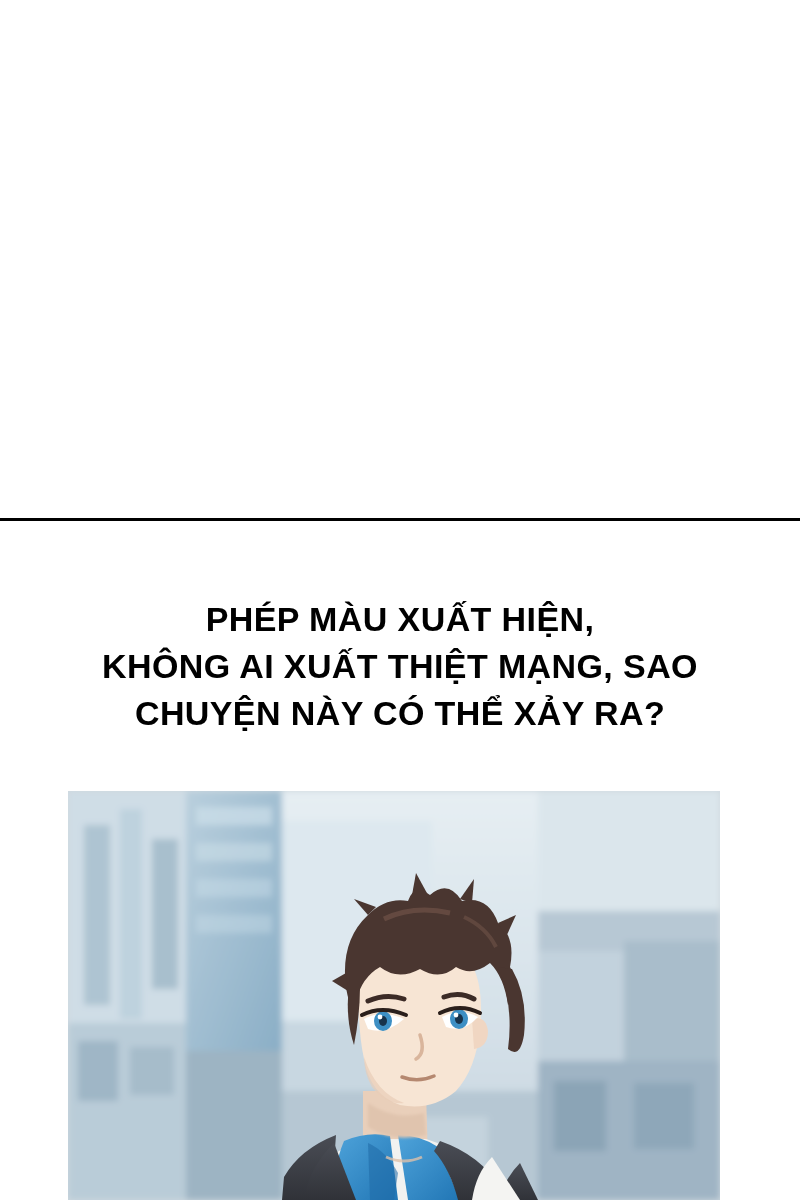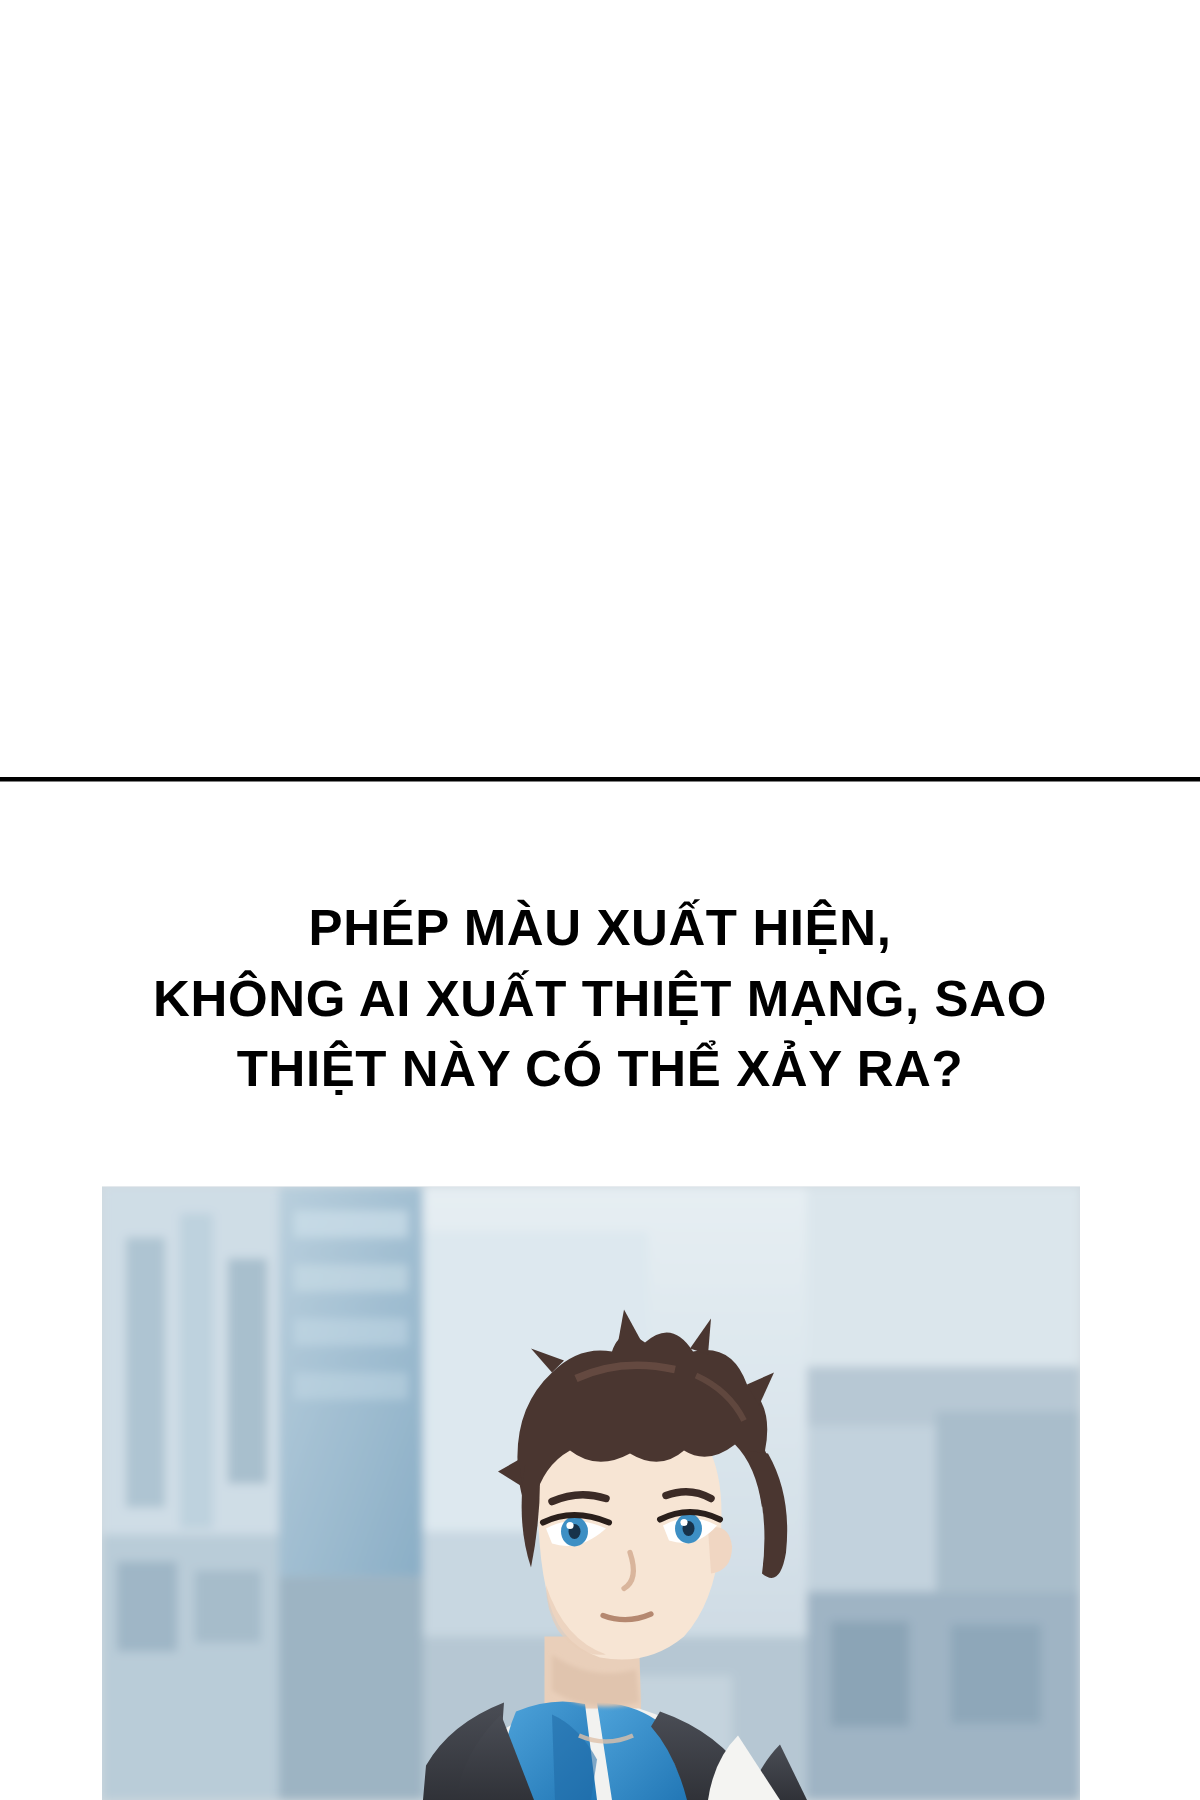--- a/index.html
+++ b/index.html
@@ -79,21 +79,21 @@
 
 <div class="page">
 
   <div class="panel-blank"></div>
 
   <div class="panel-divider"></div>
 
   <div class="caption">
     <span class="line">PHÉP MÀU XUẤT HIỆN,</span>
     <span class="line">KHÔNG AI XUẤT THIỆT MẠNG, SAO</span>
-    <span class="line">THIỆT NÀY CÓ THỂ XẢY RA?</span>
+    <span class="line">CHUYỆN NÀY CÓ THỂ XẢY RA?</span>
   </div>
 
   <div class="panel-art">
     <svg class="art-svg" viewBox="0 0 652 409" preserveAspectRatio="none">
       <defs>
         <linearGradient id="skyGrad" x1="0" y1="0" x2="0" y2="1">
           <stop offset="0%" stop-color="#e6eef3"></stop>
           <stop offset="60%" stop-color="#d4e0e8"></stop>
           <stop offset="100%" stop-color="#c3d2dc"></stop>
         </linearGradient>

